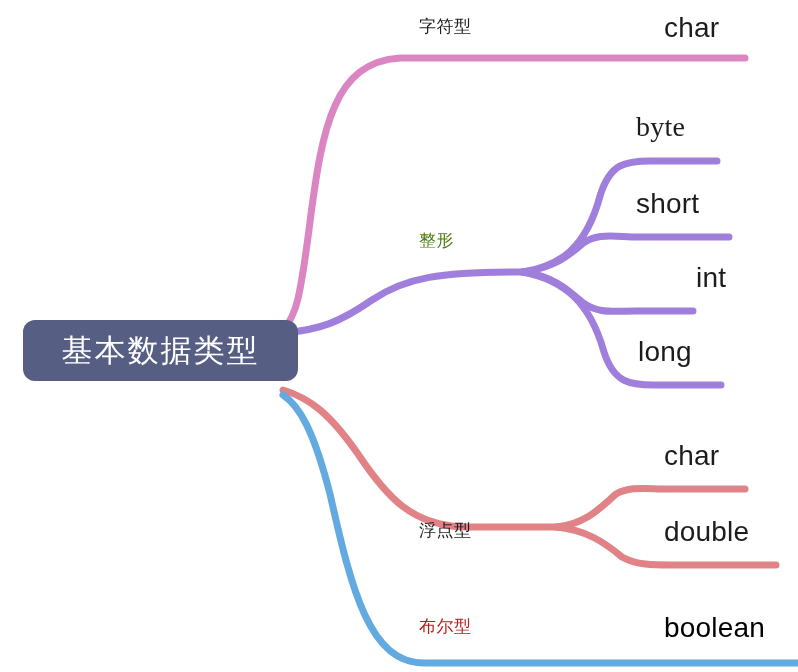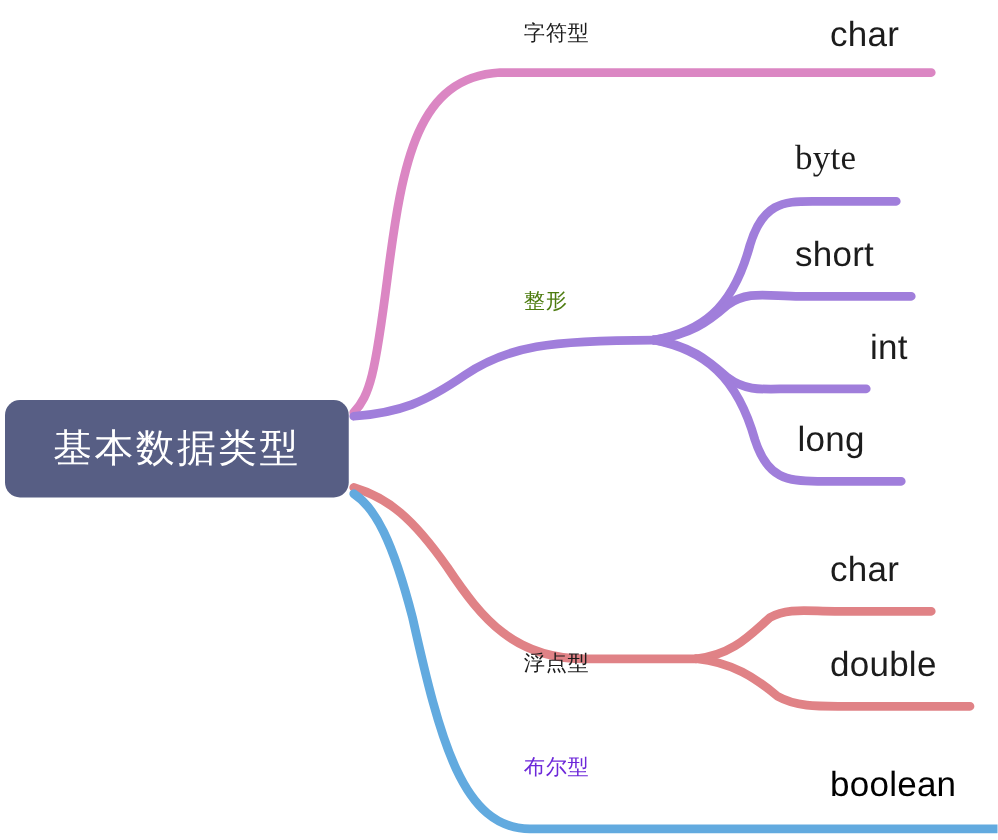--- a/index.html
+++ b/index.html
@@ -73,32 +73,32 @@
         <path class="branch-path" d="M 523 272 C 552 268 566 258 582 244 C 598 232 614 237 640 237 L 729 237" stroke="#A07EDB" stroke-width="7"></path>
         <path class="branch-path" d="M 523 272 C 552 276 566 288 582 302 C 598 314 612 311 636 311 L 693 311" stroke="#A07EDB" stroke-width="7"></path>
         <path class="branch-path" d="M 523 272 C 564 280 590 302 604 352 C 614 383 630 385 654 385 L 721 385" stroke="#A07EDB" stroke-width="7"></path>
         <path class="branch-path" d="M 283 390 C 310 398 330 414 358 454 C 386 496 412 527 468 527 L 557 527" stroke="#E08286" stroke-width="7"></path>
         <path class="branch-path" d="M 557 527 C 586 524 600 508 616 494 C 630 486 646 489 668 489 L 745 489" stroke="#E08286" stroke-width="7"></path>
         <path class="branch-path" d="M 557 527 C 586 530 604 542 622 557 C 638 566 656 565 680 565 L 776 565" stroke="#E08286" stroke-width="7"></path>
         <path class="branch-path" d="M 283 395 C 300 406 314 432 330 494 C 352 592 370 663 424 663 L 798 663" stroke="#62AADF" stroke-width="7"></path>
       </g>
   </svg>
 
-  <div id="root-node" style="left: 4px; top: 320px; width: 275px; height: 78px; background: rgb(87, 94, 132);">
+  <div id="root-node" style="left: 23px; top: 320px; width: 275px; height: 61px; background: rgb(87, 94, 132);">
     <span id="root-node-label" style="color: rgb(255, 255, 255);">基本数据类型</span>
   </div>
 
   <div id="label-layer">
       <div class="node-label label-cn" style="left: 419px; top: 18px; color: rgb(28, 28, 28);">字符型</div>
       <div class="node-label label-en" style="left: 664px; top: 14px; color: rgb(28, 28, 28);">char</div>
       <div class="node-label label-cn" style="left: 419px; top: 232px; color: #4d7c0f;">整形</div>
       <div class="node-label label-en" style="left: 636px; top: 113px; color: rgb(28, 28, 28); font-family: Liberation Serif, serif;">byte</div>
       <div class="node-label label-en" style="left: 636px; top: 190px; color: rgb(28, 28, 28);">short</div>
       <div class="node-label label-en" style="left: 648px; top: 264px; color: rgb(28, 28, 28); margin-left: 48px;">int</div>
       <div class="node-label label-en" style="left: 638px; top: 338px; color: rgb(28, 28, 28);">long</div>
       <div class="node-label label-cn" style="left: 419px; top: 482px; color: rgb(28, 28, 28); margin-top: 40px;">浮点型</div>
       <div class="node-label label-en" style="left: 664px; top: 442px; color: rgb(28, 28, 28);">char</div>
       <div class="node-label label-en" style="left: 664px; top: 518px; color: rgb(28, 28, 28);">double</div>
-      <div class="node-label label-cn" style="left: 419px; top: 605px; color: #6d28d9;">布尔型</div>
+      <div class="node-label label-cn" style="left: 419px; top: 618px; color: #b91c1c;">布尔型</div>
       <div class="node-label label-en" style="left: 664px; top: 614px; color: #000000;">boolean</div>
     </div>
 
 </div>
 
 </body></html>

